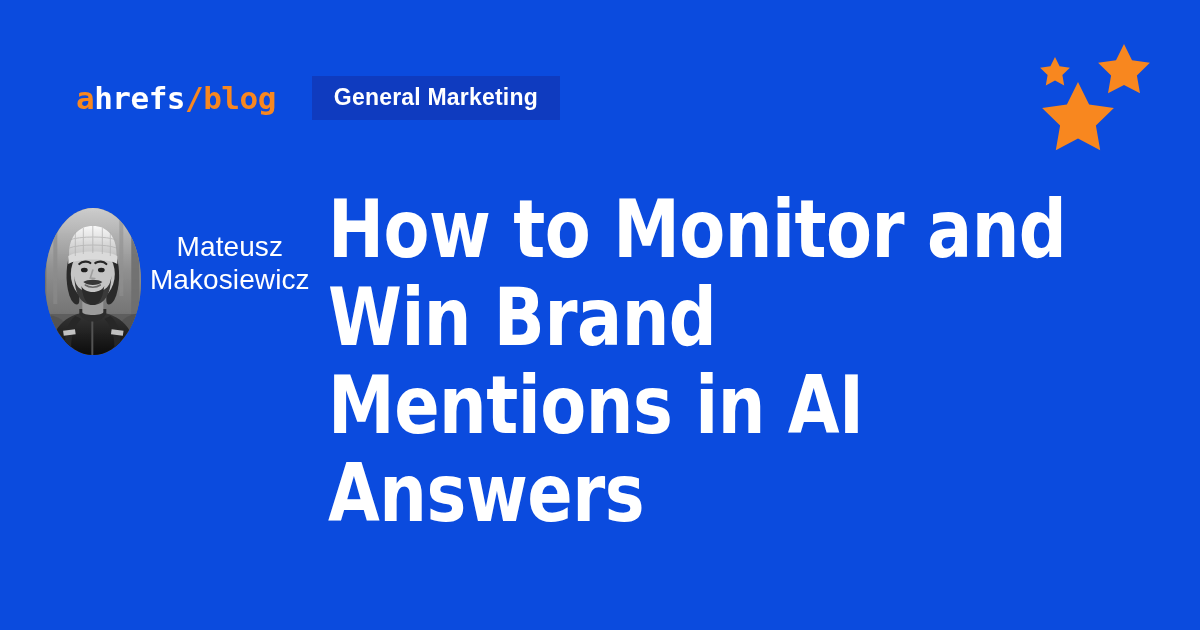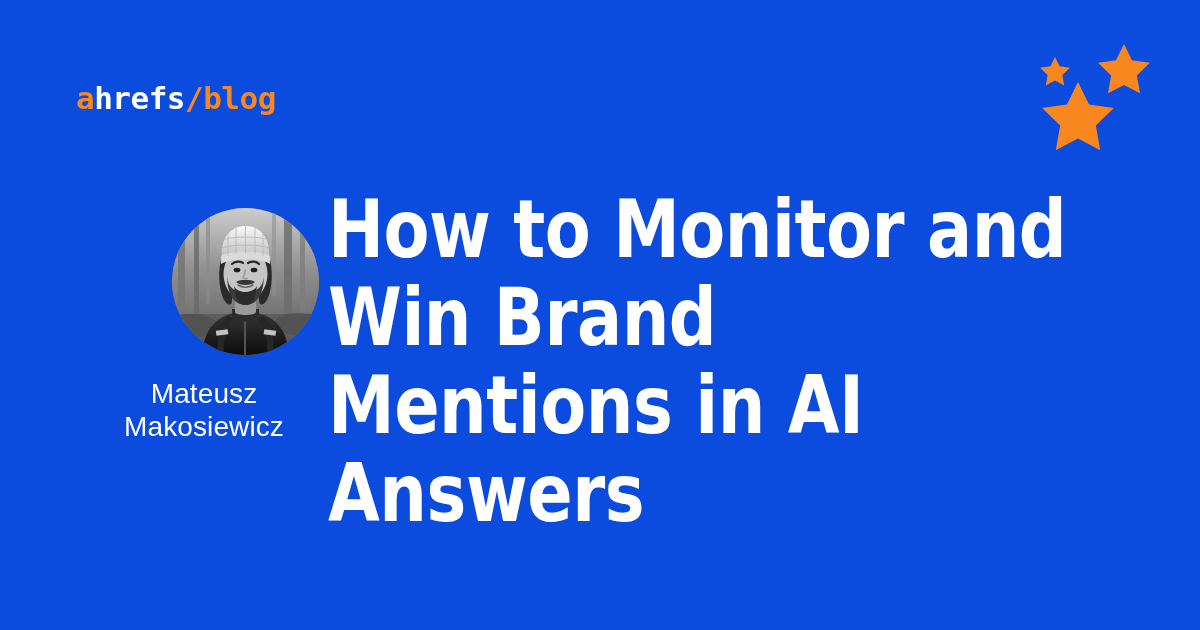--- a/index.html
+++ b/index.html
@@ -62,22 +62,22 @@
   .stars svg { display:block; }
   .star-shape { fill:#F8871F; }
 
   
   .author {
     position:absolute;
     left:45px;
     top:208px;
     width:274px;
     display:flex;
-    flex-direction:column;
-    align-items:flex-end;
+    flex-direction:row;
+    align-items:flex-start;
   }
 
   .avatar {
     width:147px;
     height:147px;
     border-radius:50%;
     overflow:hidden;
     position:relative;
     background:#6e6e6e;
     filter:grayscale(1) contrast(1.05);
@@ -116,20 +116,23 @@
 <body>
 
 <div class="header">
 
   <div class="logo">
     <span class="o">a</span>
       <span class="w">hrefs</span>
       <span class="o">/blog</span>
   </div>
 
+  <div class="badge">
+    <span>General Marketing</span>
+  </div>
 
 </div>
 
 <div class="stars">
   <svg width="180" height="170" viewBox="0 0 180 170" xmlns="http://www.w3.org/2000/svg">
 
     <g>
       <path class="star-shape" d="M35 57 L39.6 66.3 L49.9 67.8 L42.4 75.1 L44.2 85.4 L35 80.5 L25.8 85.4 L27.6 75.1 L20.1 67.8 L30.4 66.3 Z"></path>
     </g>
 

